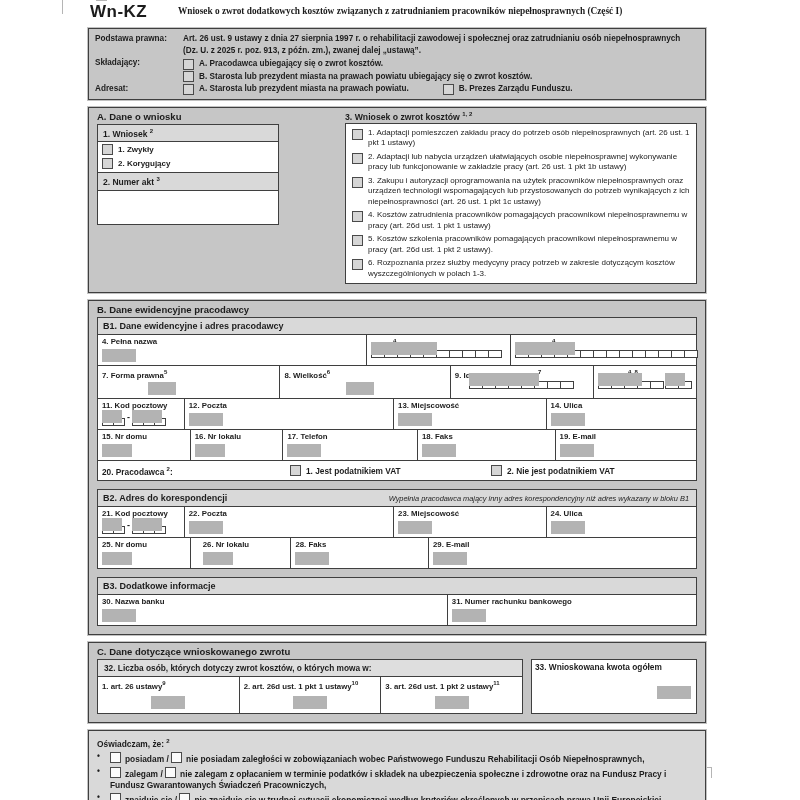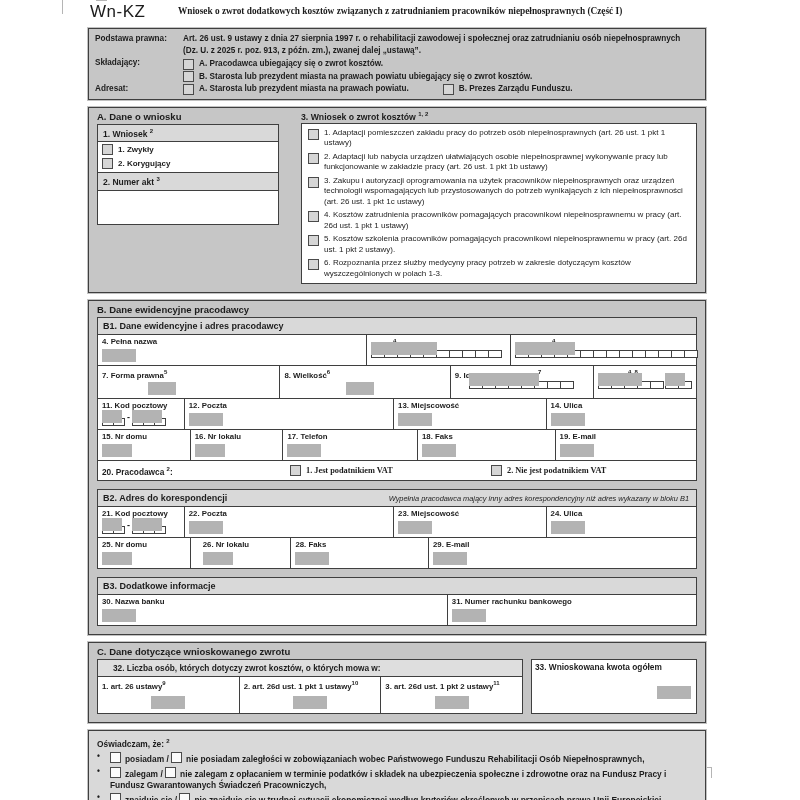--- a/index.html
+++ b/index.html
@@ -6,21 +6,21 @@
   body{width:800px;height:800px;background:#fff;position:relative;
        font-family:"Liberation Sans", sans-serif;color:#1c1c1c;
        -webkit-font-smoothing:antialiased;}
   .page{position:absolute;left:88px;top:2px;width:618px;}
 
   
   .mark{position:absolute;background:#b5b5b5;}
 
   
   .titlebar{display:flex;align-items:flex-start;margin:0 0 6px 2px;}
-  .form-code{font-size:17px;font-weight:normal;letter-spacing:.5px;width:88px;}
+  .form-code{font-size:17px;font-weight:bold;letter-spacing:.5px;width:88px;}
   .form-title{font-size:9.3px;font-weight:bold;line-height:11px;padding-top:4px;width:520px;font-family:Liberation Serif, serif;}
 
   
   .gbx{border:1px solid #3f3f3f;box-shadow:0 0 0 1px #c2c2c2;}
   .band-bg{background:#c6c6c6;}
 
   
   .legal{padding:4px 17px 4px 6px;font-size:8.2px;font-weight:bold;line-height:11.5px;}
   .legal-row{display:flex;}
   .legal-lab{width:88px;flex:none;}
@@ -29,21 +29,21 @@
       display:inline-block;vertical-align:-1px;margin-right:5px;}
   .cb.w{background:#fbfbfb;}
   sup{font-size:6px;font-weight:bold;}
 
   
   .section{margin-top:7px;}
   .sec-title{font-size:9.5px;font-weight:bold;padding:3px 8px 2px 8px;}
   .inner{background:#fff;border:1px solid #3f3f3f;margin:0 8px 8px 8px;}
 
   
-  .secA{display:flex;}
+  .secA{display:flex;gap:44px;}
   .colA-left{width:198px;flex:none;}
   .colA-right{flex:1;min-width:0;}
   .subband{background:#d9d9d9;font-size:8.5px;font-weight:bold;padding:3px 5px;border-bottom:1px solid #3f3f3f;}
   .subband.mid{border-top:1px solid #3f3f3f;}
   .optrow{display:flex;align-items:center;font-size:8px;font-weight:bold;padding:2px 4px 1px 4px;}
   .itm{display:flex;font-size:8px;line-height:10.5px;padding:1.5px 3px;}
   .itm .cb{margin-top:1px;}
   .itm .txt{flex:1;min-width:0;}
 
   
@@ -56,29 +56,29 @@
   .combo{display:flex;align-items:flex-end;margin-top:2px;}
   .cgrp{position:relative;}
   .comb{display:flex;}
   .cc{width:12px;height:6px;border:1px solid #404040;margin-left:-1px;flex:none;background:#fff;}
   .cc:first-child{margin-left:0;}
   .cover{position:absolute;left:0;bottom:3px;height:13px;background:#b3b3b3;}
   .dash{font-size:9px;font-weight:bold;padding:0 2px 4px 2px;}
 
   .vatrow{display:flex;align-items:center;font-size:8.3px;font-weight:bold;padding:4px 4px;}
   .vat-lab{width:188px;flex:none;}
-  .vat-opt{flex:1;display:flex;align-items:center;font-family:Liberation Serif, serif;}
+  .vat-opt{flex:1;display:flex;align-items:center;}
 
   .b2band{display:flex;justify-content:space-between;align-items:center;}
   .b2note{font-style:italic;font-weight:normal;font-size:7.4px;padding-right:2px;}
 
   
   .secC-body{display:flex;}
   .c32{flex:1;min-width:0;}
-  .band32{background:#dedede;font-size:8.3px;font-weight:bold;padding:3px 15px;border-bottom:1px solid #3f3f3f;}
+  .band32{background:#dedede;font-size:8.3px;font-weight:bold;padding:3px 6px;border-bottom:1px solid #3f3f3f;}
   .c32row{display:flex;}
   .c32cell{flex:1;border-left:1px solid #3f3f3f;padding:2px 4px 4px 4px;}
   .c32cell:first-child{border-left:none;}
   .c32cell .gbox{margin:5px auto 0 auto;}
   .c33{width:158px;flex:none;background:#fff;border:1px solid #3f3f3f;margin:0 8px 8px 0;padding:3px 3px;}
   .c33 .gbox{margin:14px 2px 0 auto;}
 
   
   .decl{background:#d9d9d9;border:1px solid #3f3f3f;box-shadow:0 0 0 1px #c2c2c2;
         padding:5px 8px 6px 8px;font-size:8.4px;font-weight:bold;line-height:11px;}

